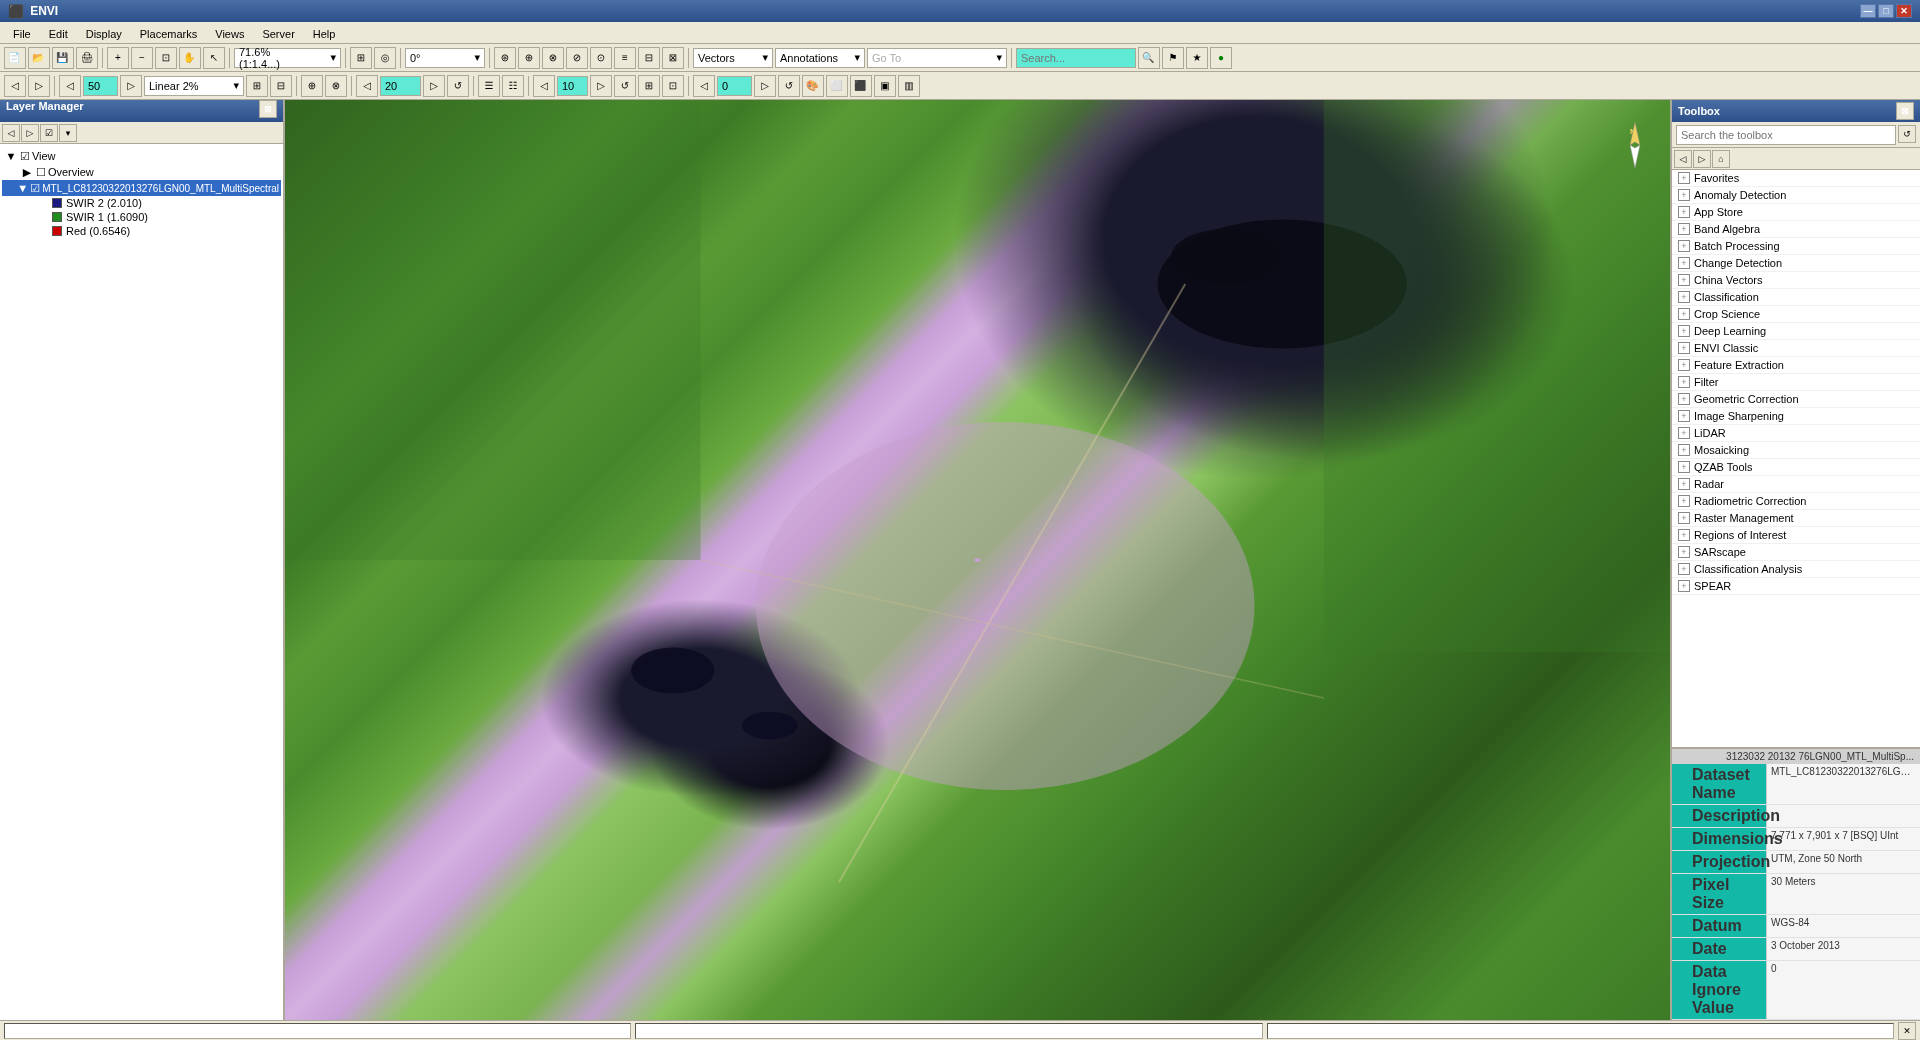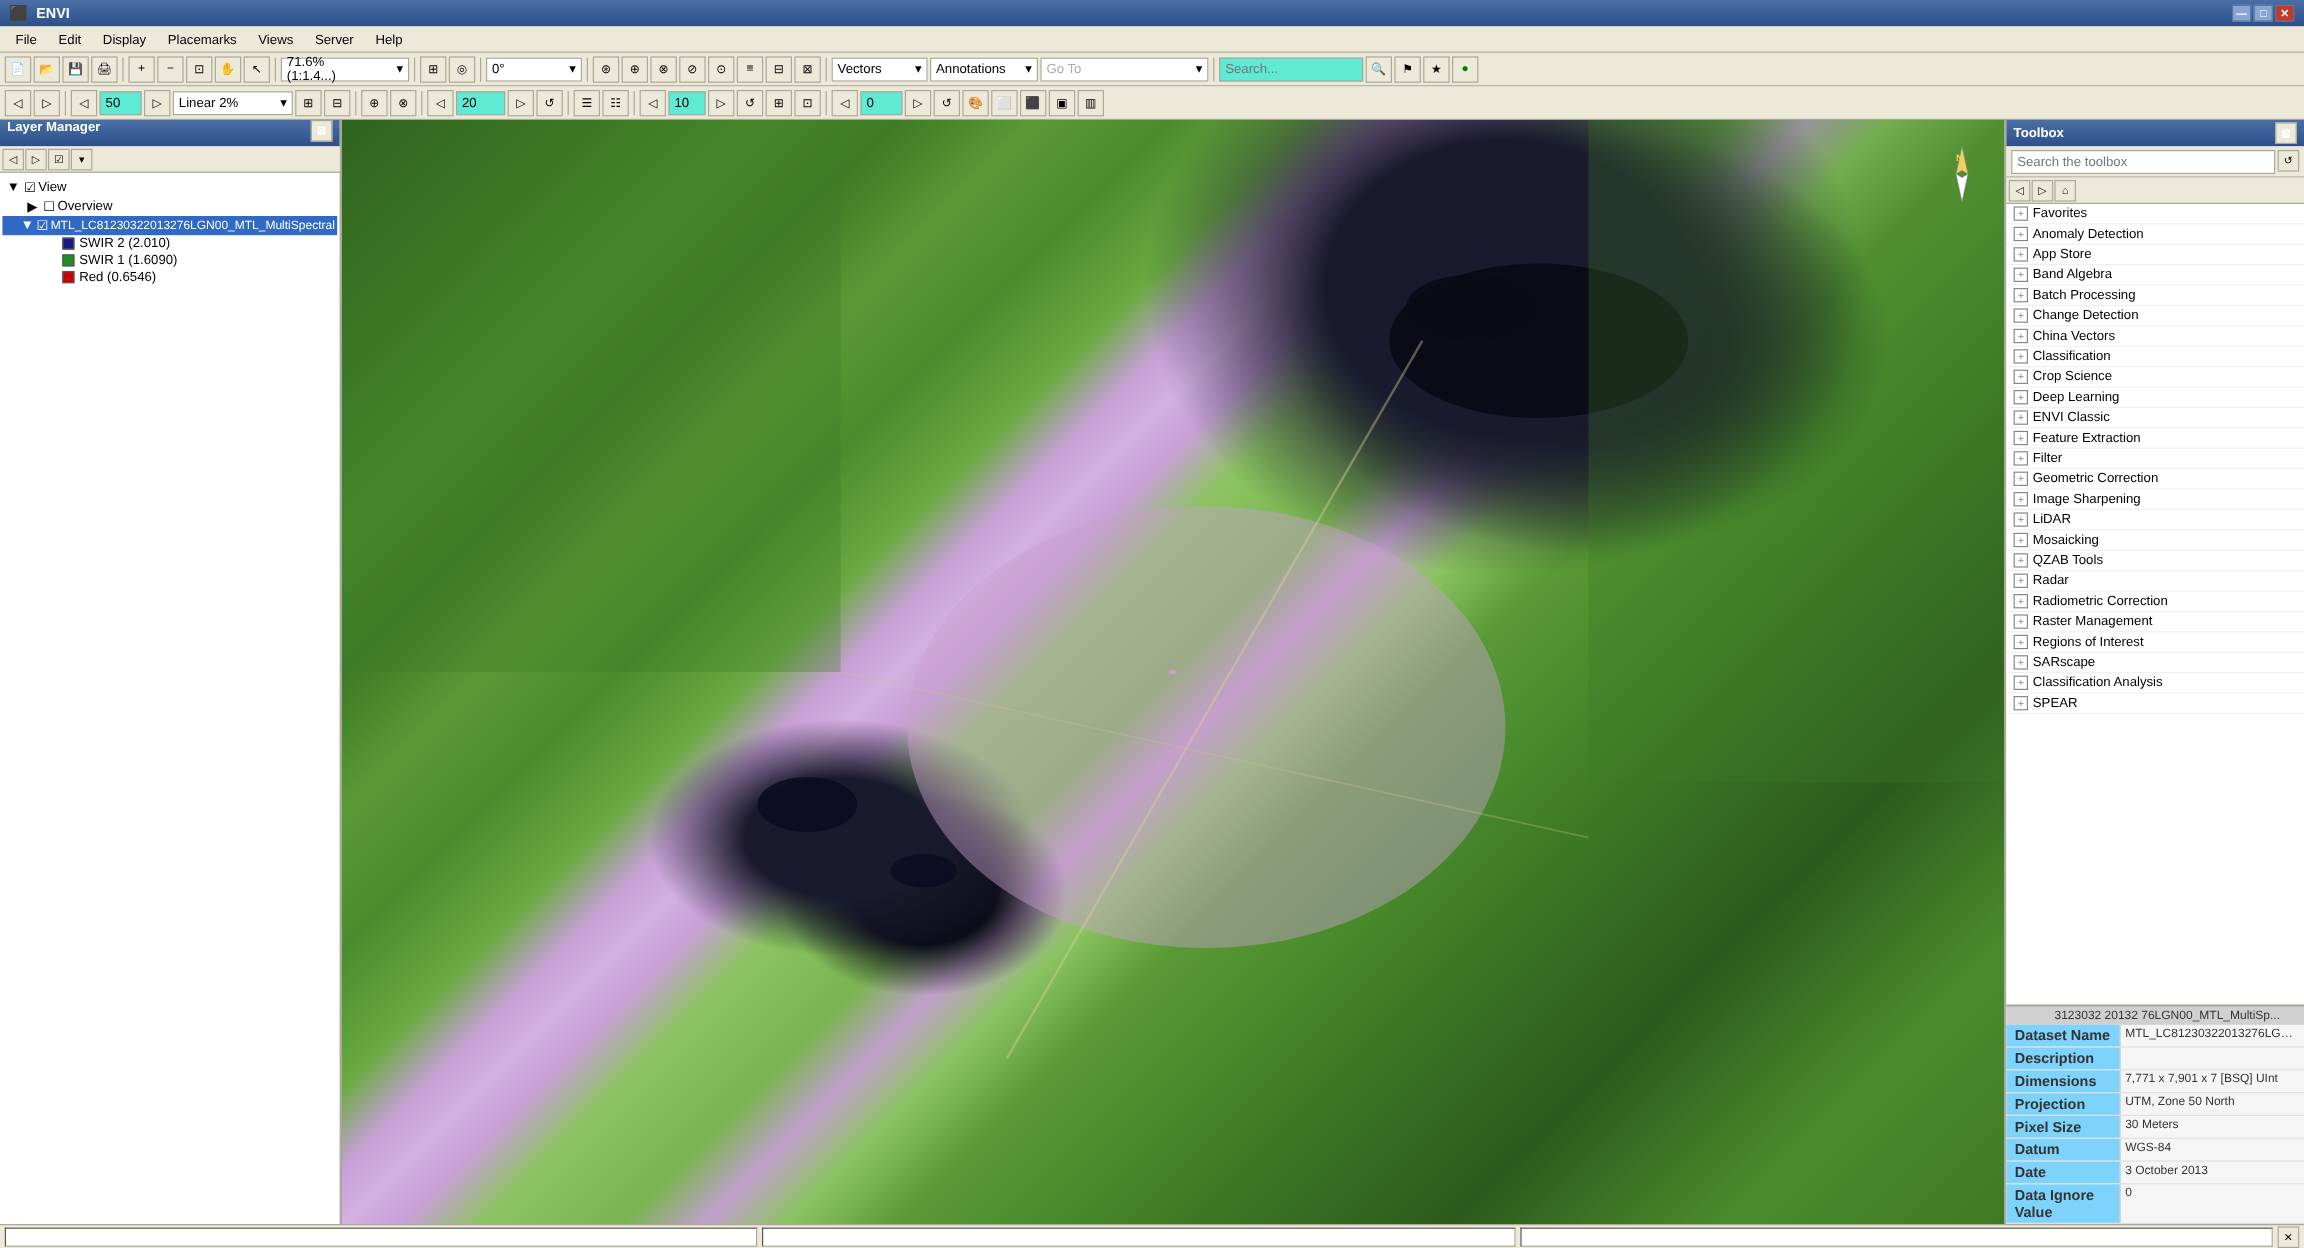--- a/index.html
+++ b/index.html
@@ -251,39 +251,39 @@
     }
 
     
     #dataset-info {
       border-top: 2px solid #aca899;
       background: #f5f5f5;
       font-size: 10px;
     }
     #dataset-info-header {
       background: #d0d0d0;
-      padding: 2px 20px;
+      padding: 2px 6px;
       font-size: 10px;
       text-align: right;
       overflow: hidden;
       text-overflow: ellipsis;
       white-space: nowrap;
       color: #333;
     }
     .info-row {
       display: flex;
       border-bottom: 1px solid #e0e0e0;
     }
     .info-label {
       width: 95px;
       min-width: 95px;
-      padding: 2px 7px;
-      background: #7dd3fc;
+      padding: 2px 20px;
+      background: #14b8a6;
       font-weight: bold;
-      font-size: 12px;
+      font-size: 16px;
       border-right: 1px solid #ccc;
       color: #333;
     }
     .info-value {
       padding: 2px 4px;
       font-size: 10px;
       color: #333;
       overflow: hidden;
       text-overflow: ellipsis;
       white-space: nowrap;

